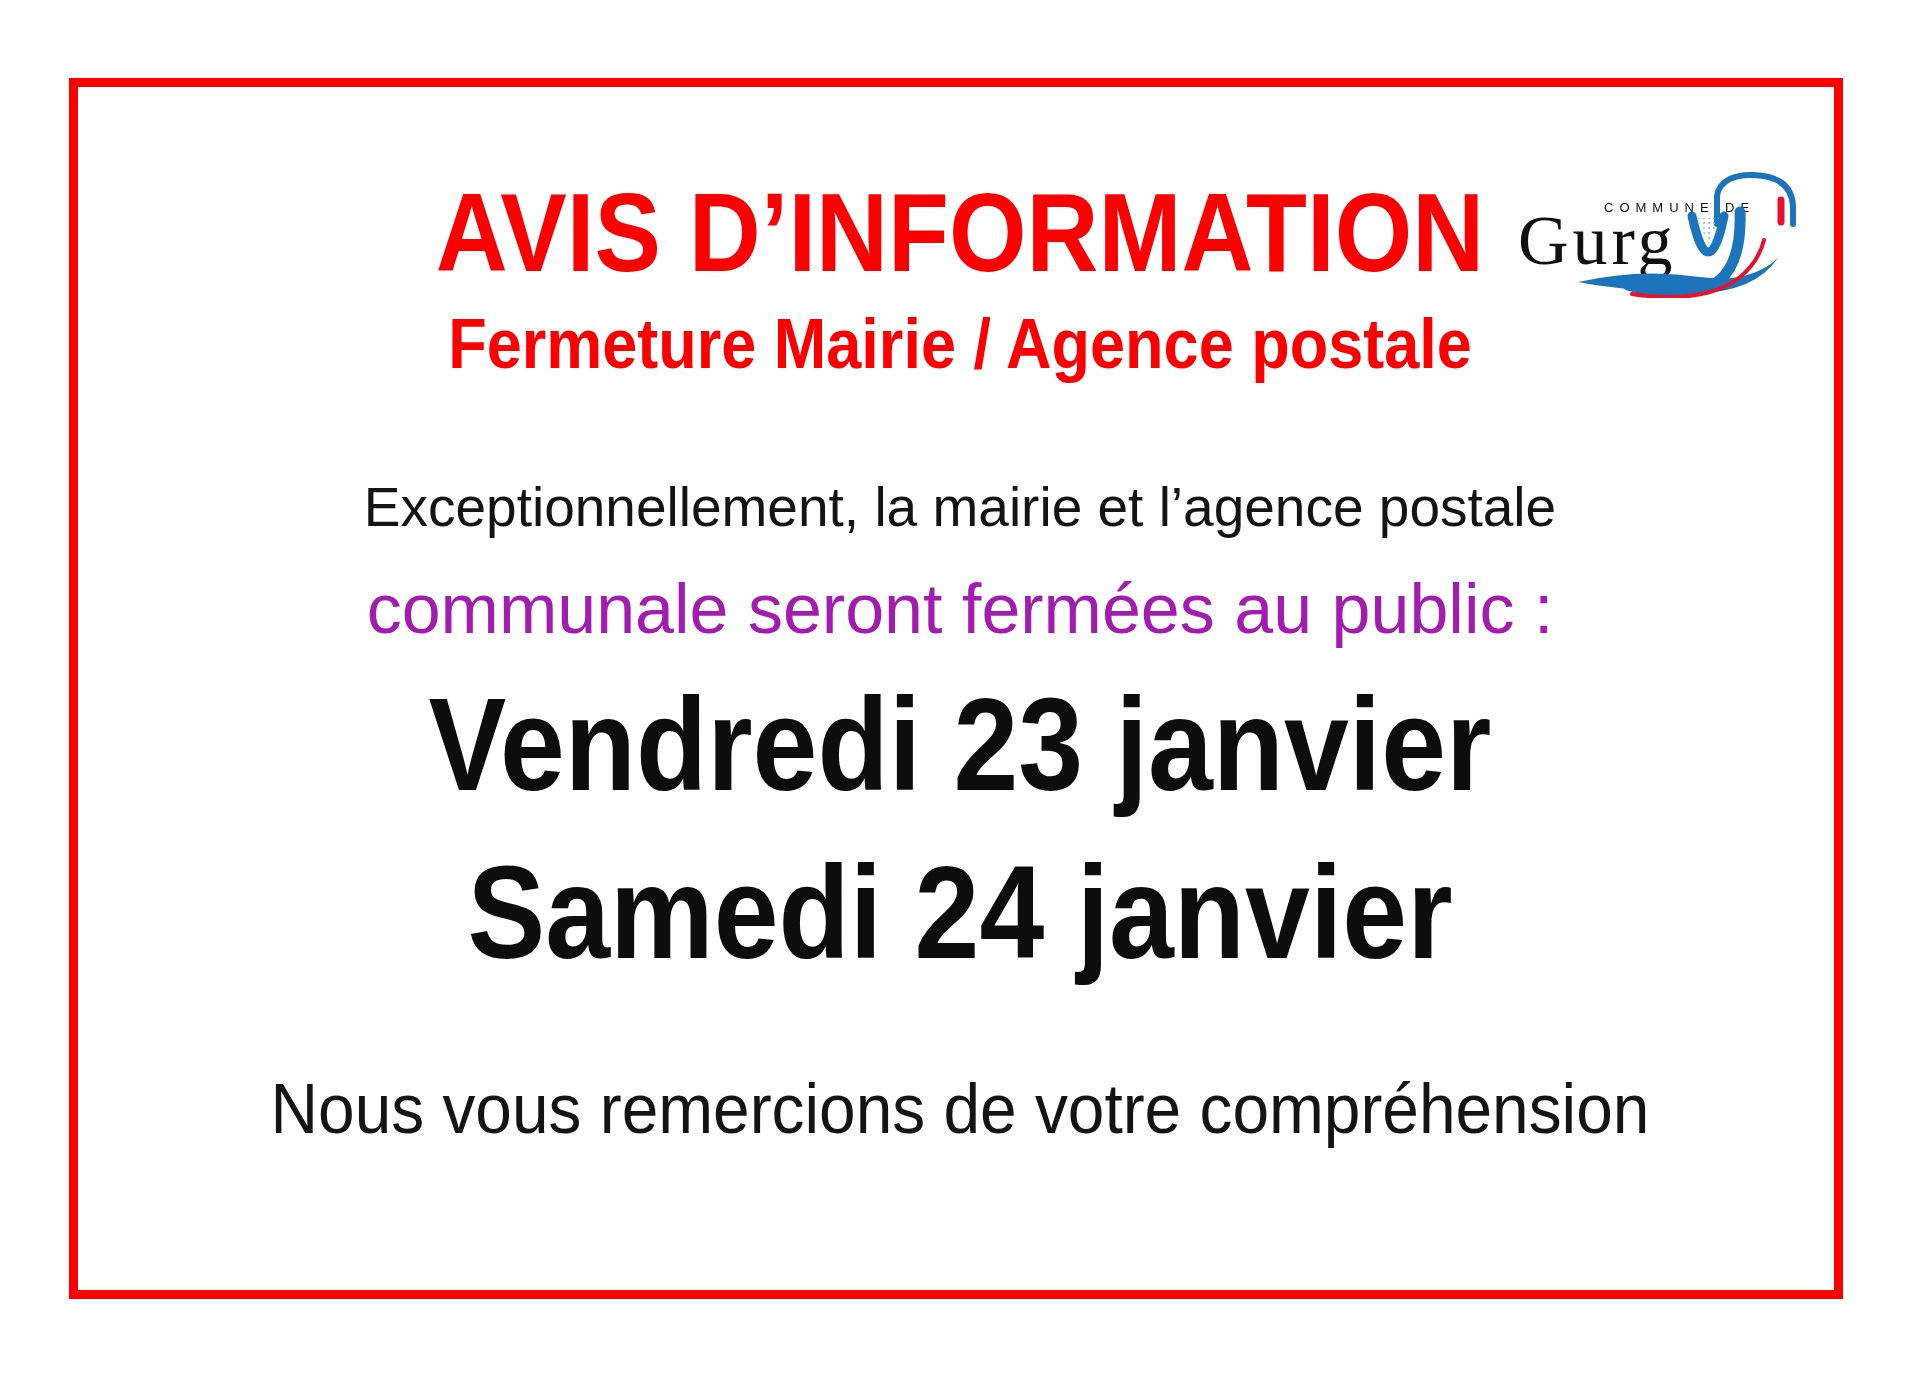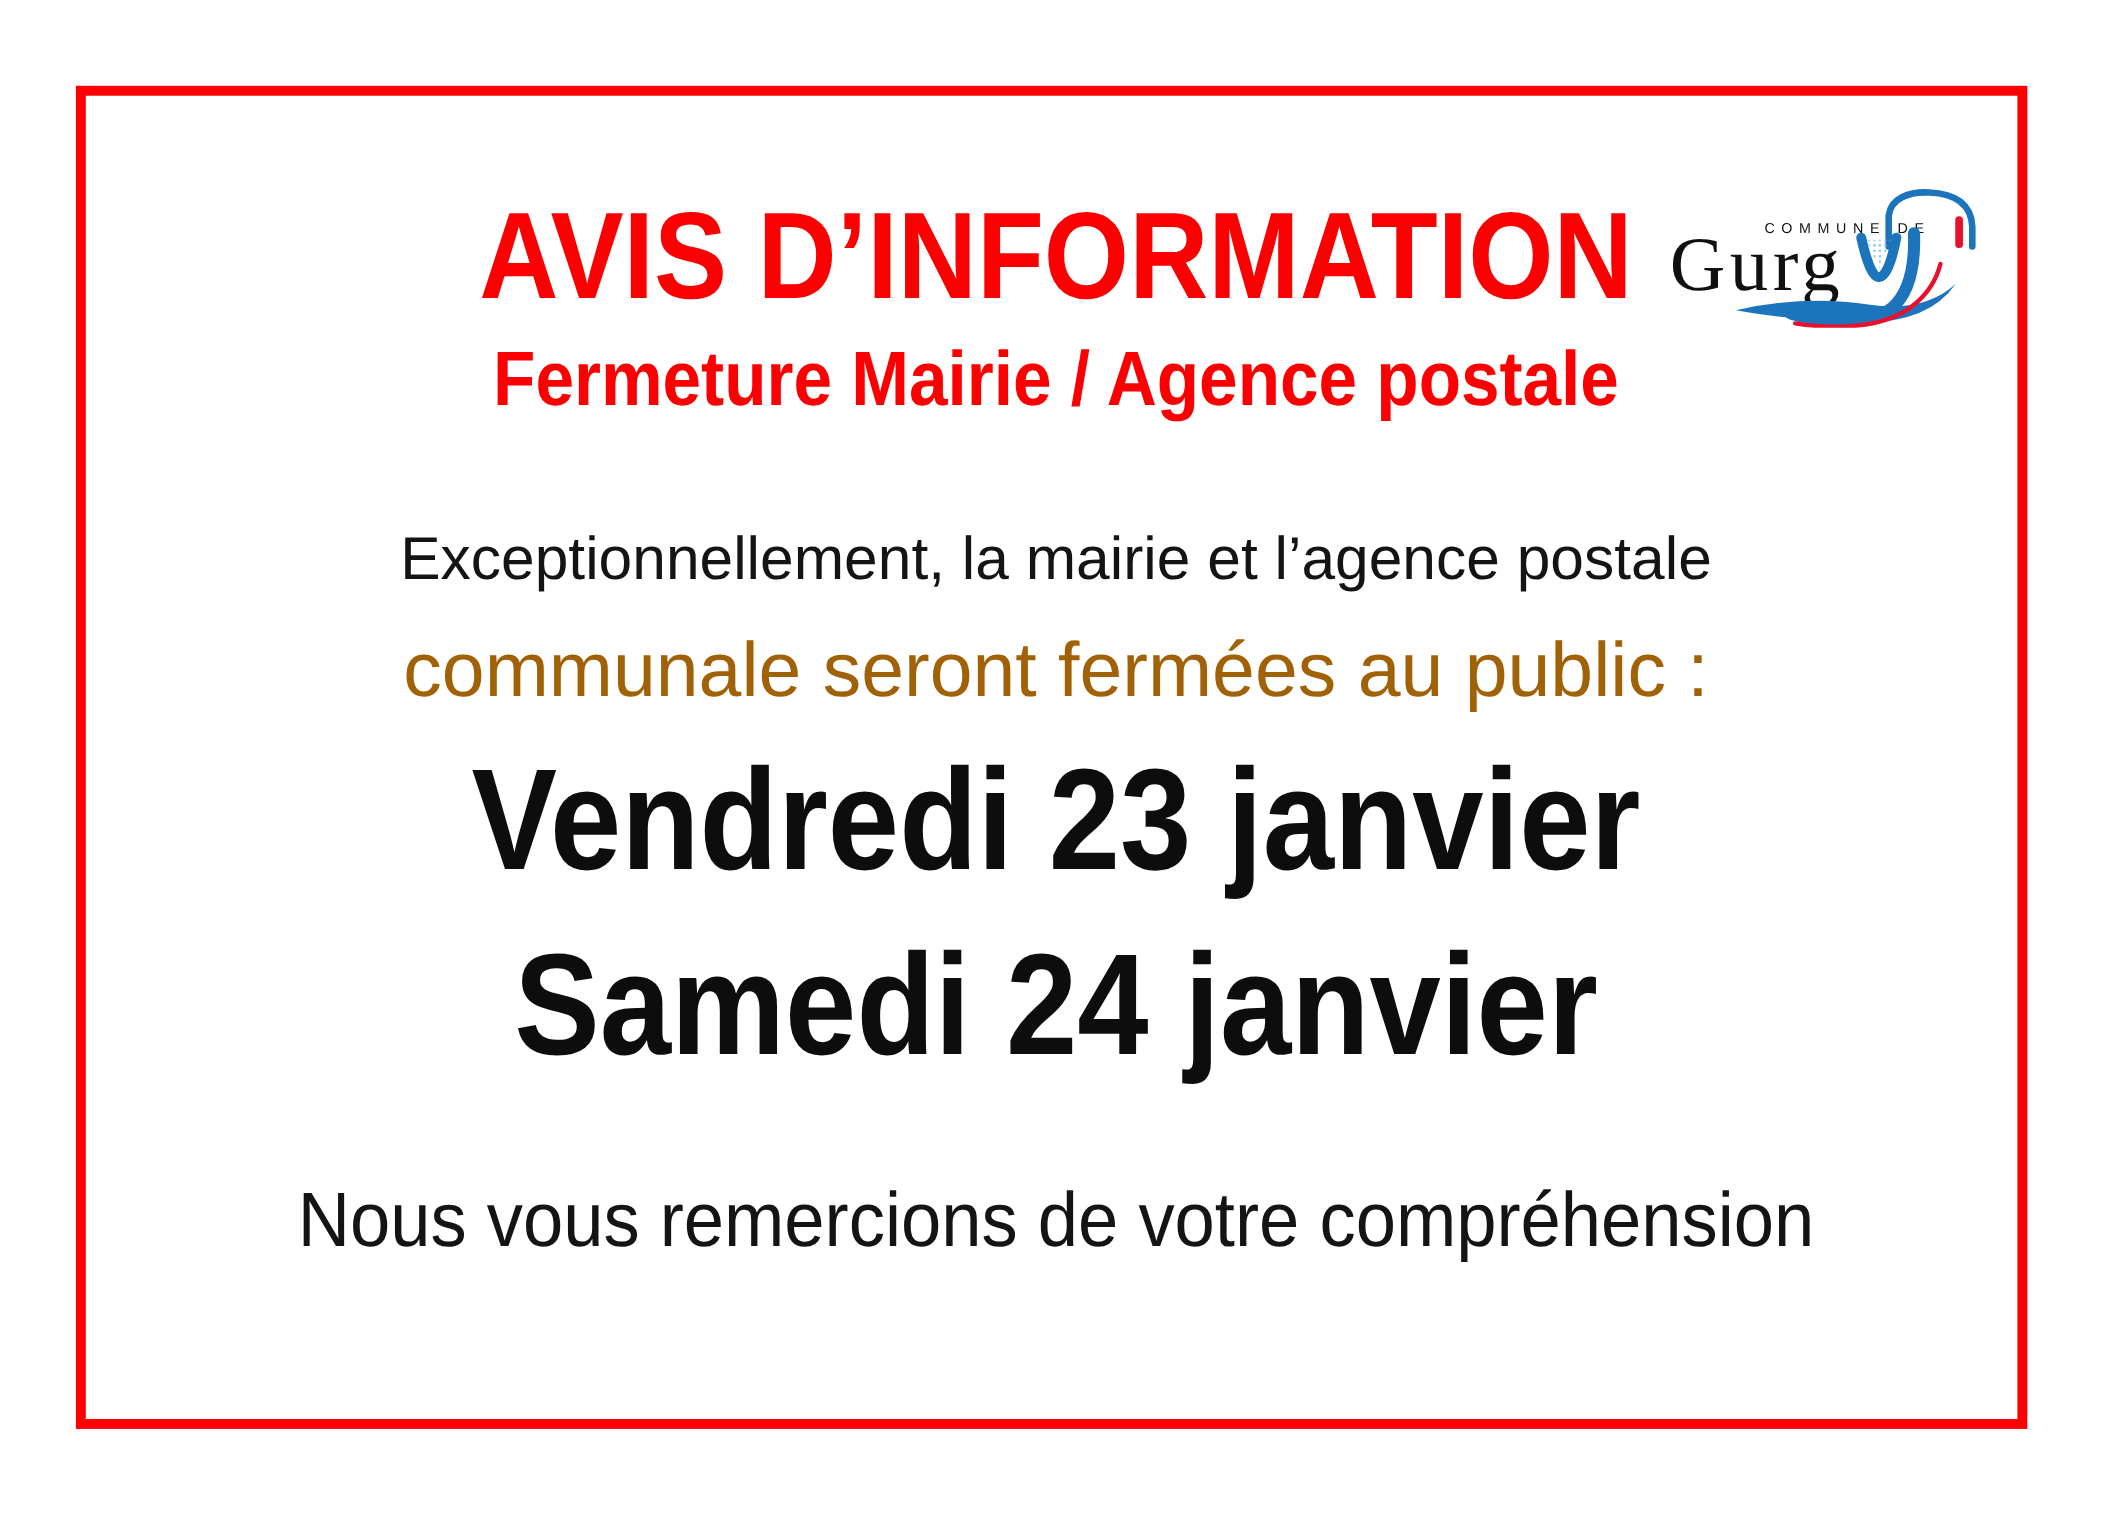--- a/index.html
+++ b/index.html
@@ -33,21 +33,21 @@
     transform: scaleX(0.89);
   }
   .subtitle {
     top: 309px;
     font-size: 70px;
     font-weight: bold;
     color: #fb0000;
     transform: scaleX(0.90);
   }
   .body1 { top: 480px; font-size: 55px; color: #141414; }
-  .body2 { top: 574px; font-size: 70px; color: #a16207; }
+  .body2 { top: 574px; font-size: 70px; color: #a21caf; }
   .date1 {
     top: 679px;
     font-size: 131px;
     font-weight: bold;
     color: #0d0d0d;
     transform: scaleX(0.89);
   }
   .date2 {
     top: 847px;
     font-size: 131px;

